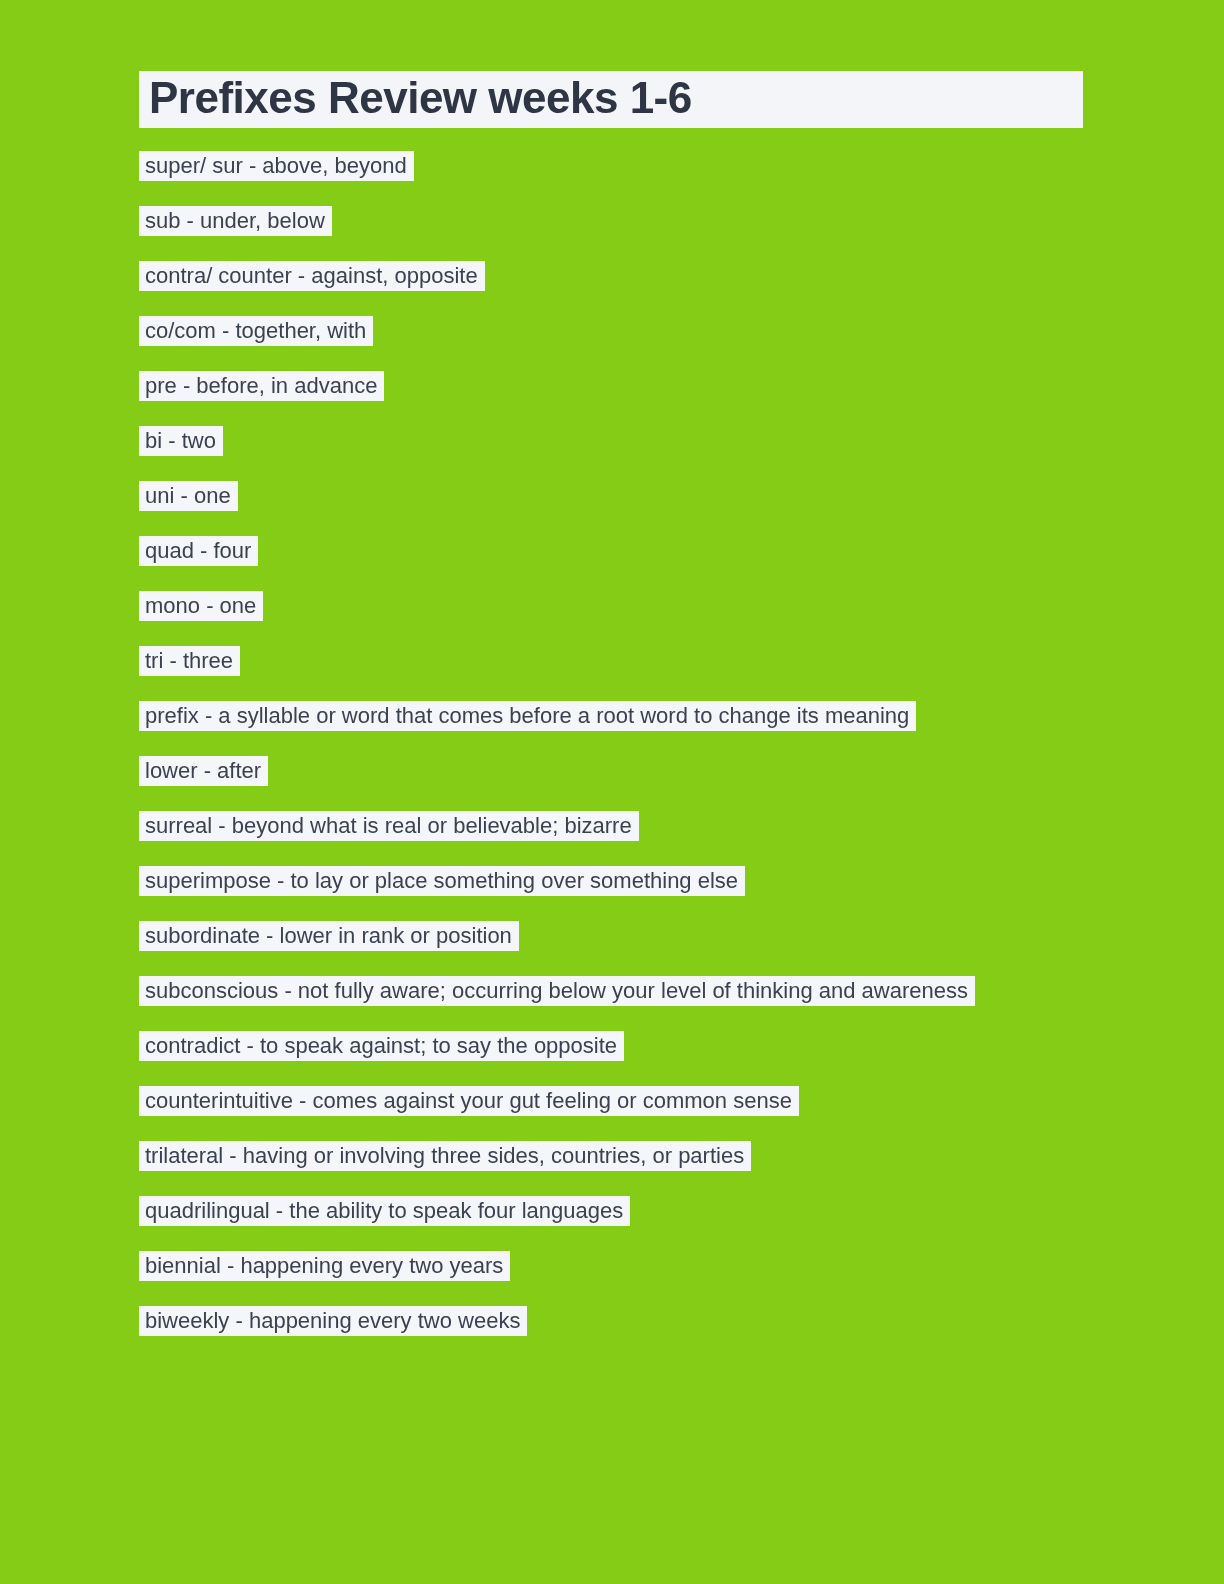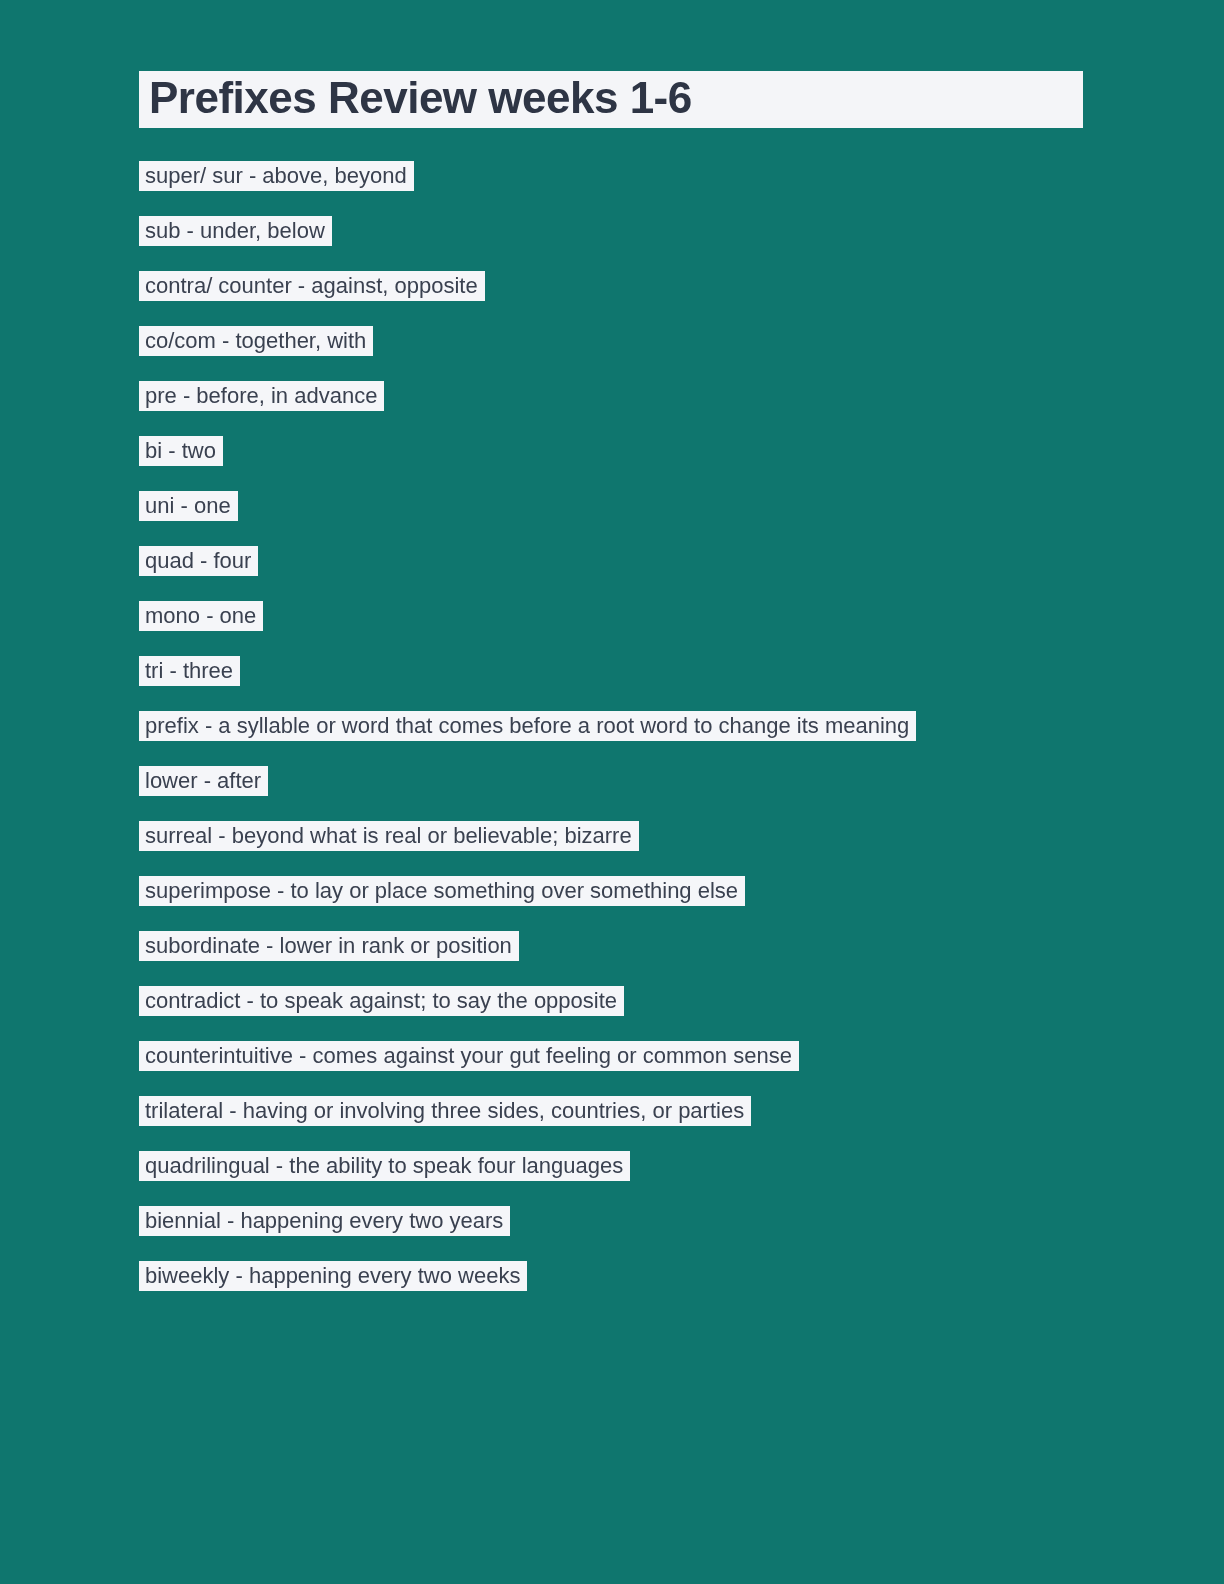--- a/index.html
+++ b/index.html
@@ -5,39 +5,39 @@
   html, body {
     margin: 0;
     padding: 0;
     background: #ffffff;
     font-family: "Liberation Sans", sans-serif;
   }
   .page {
     position: relative;
     width: 1224px;
     height: 1584px;
-    background: #0f766e;
+    background: #84cc16;
     box-sizing: border-box;
     padding: 71px 0 11px 139px;
     overflow: hidden;
   }
   .title-bar {
     margin: 0;
     width: 944px;
     box-sizing: border-box;
     background: #f4f5f8;
     padding: 4px 0 7px 10px;
     font-size: 44px;
     line-height: 46px;
     font-weight: 700;
     color: #2e3545;
     letter-spacing: -0.5px;
   }
   .entries {
-    margin-top: 32px;
+    margin-top: 22px;
   }
   .entry {
     margin: 0 0 24px 0;
     font-size: 22px;
     line-height: 31px;
     max-width: 1060px;
   }
   .entry .hl {
     background: #f5f6f9;
     color: #3a4150;
@@ -62,20 +62,21 @@
     <p class="entry"><span class="hl">bi - two</span></p>
     <p class="entry"><span class="hl">uni - one</span></p>
     <p class="entry"><span class="hl">quad - four</span></p>
     <p class="entry"><span class="hl">mono - one</span></p>
     <p class="entry"><span class="hl">tri - three</span></p>
     <p class="entry"><span class="hl">prefix - a syllable or word that comes before a root word to change its meaning</span></p>
     <p class="entry"><span class="hl">lower - after</span></p>
     <p class="entry"><span class="hl">surreal - beyond what is real or believable; bizarre</span></p>
     <p class="entry"><span class="hl">superimpose - to lay or place something over something else</span></p>
     <p class="entry"><span class="hl">subordinate - lower in rank or position</span></p>
+    <p class="entry"><span class="hl">subconscious - not fully aware; occurring below your level of thinking and awareness</span></p>
     <p class="entry"><span class="hl">contradict - to speak against; to say the opposite</span></p>
     <p class="entry"><span class="hl">counterintuitive - comes against your gut feeling or common sense</span></p>
     <p class="entry"><span class="hl">trilateral - having or involving three sides, countries, or parties</span></p>
     <p class="entry"><span class="hl">quadrilingual - the ability to speak four languages</span></p>
     <p class="entry"><span class="hl">biennial - happening every two years</span></p>
     <p class="entry"><span class="hl">biweekly - happening every two weeks</span></p>
   </div>
 
 </div>
 

